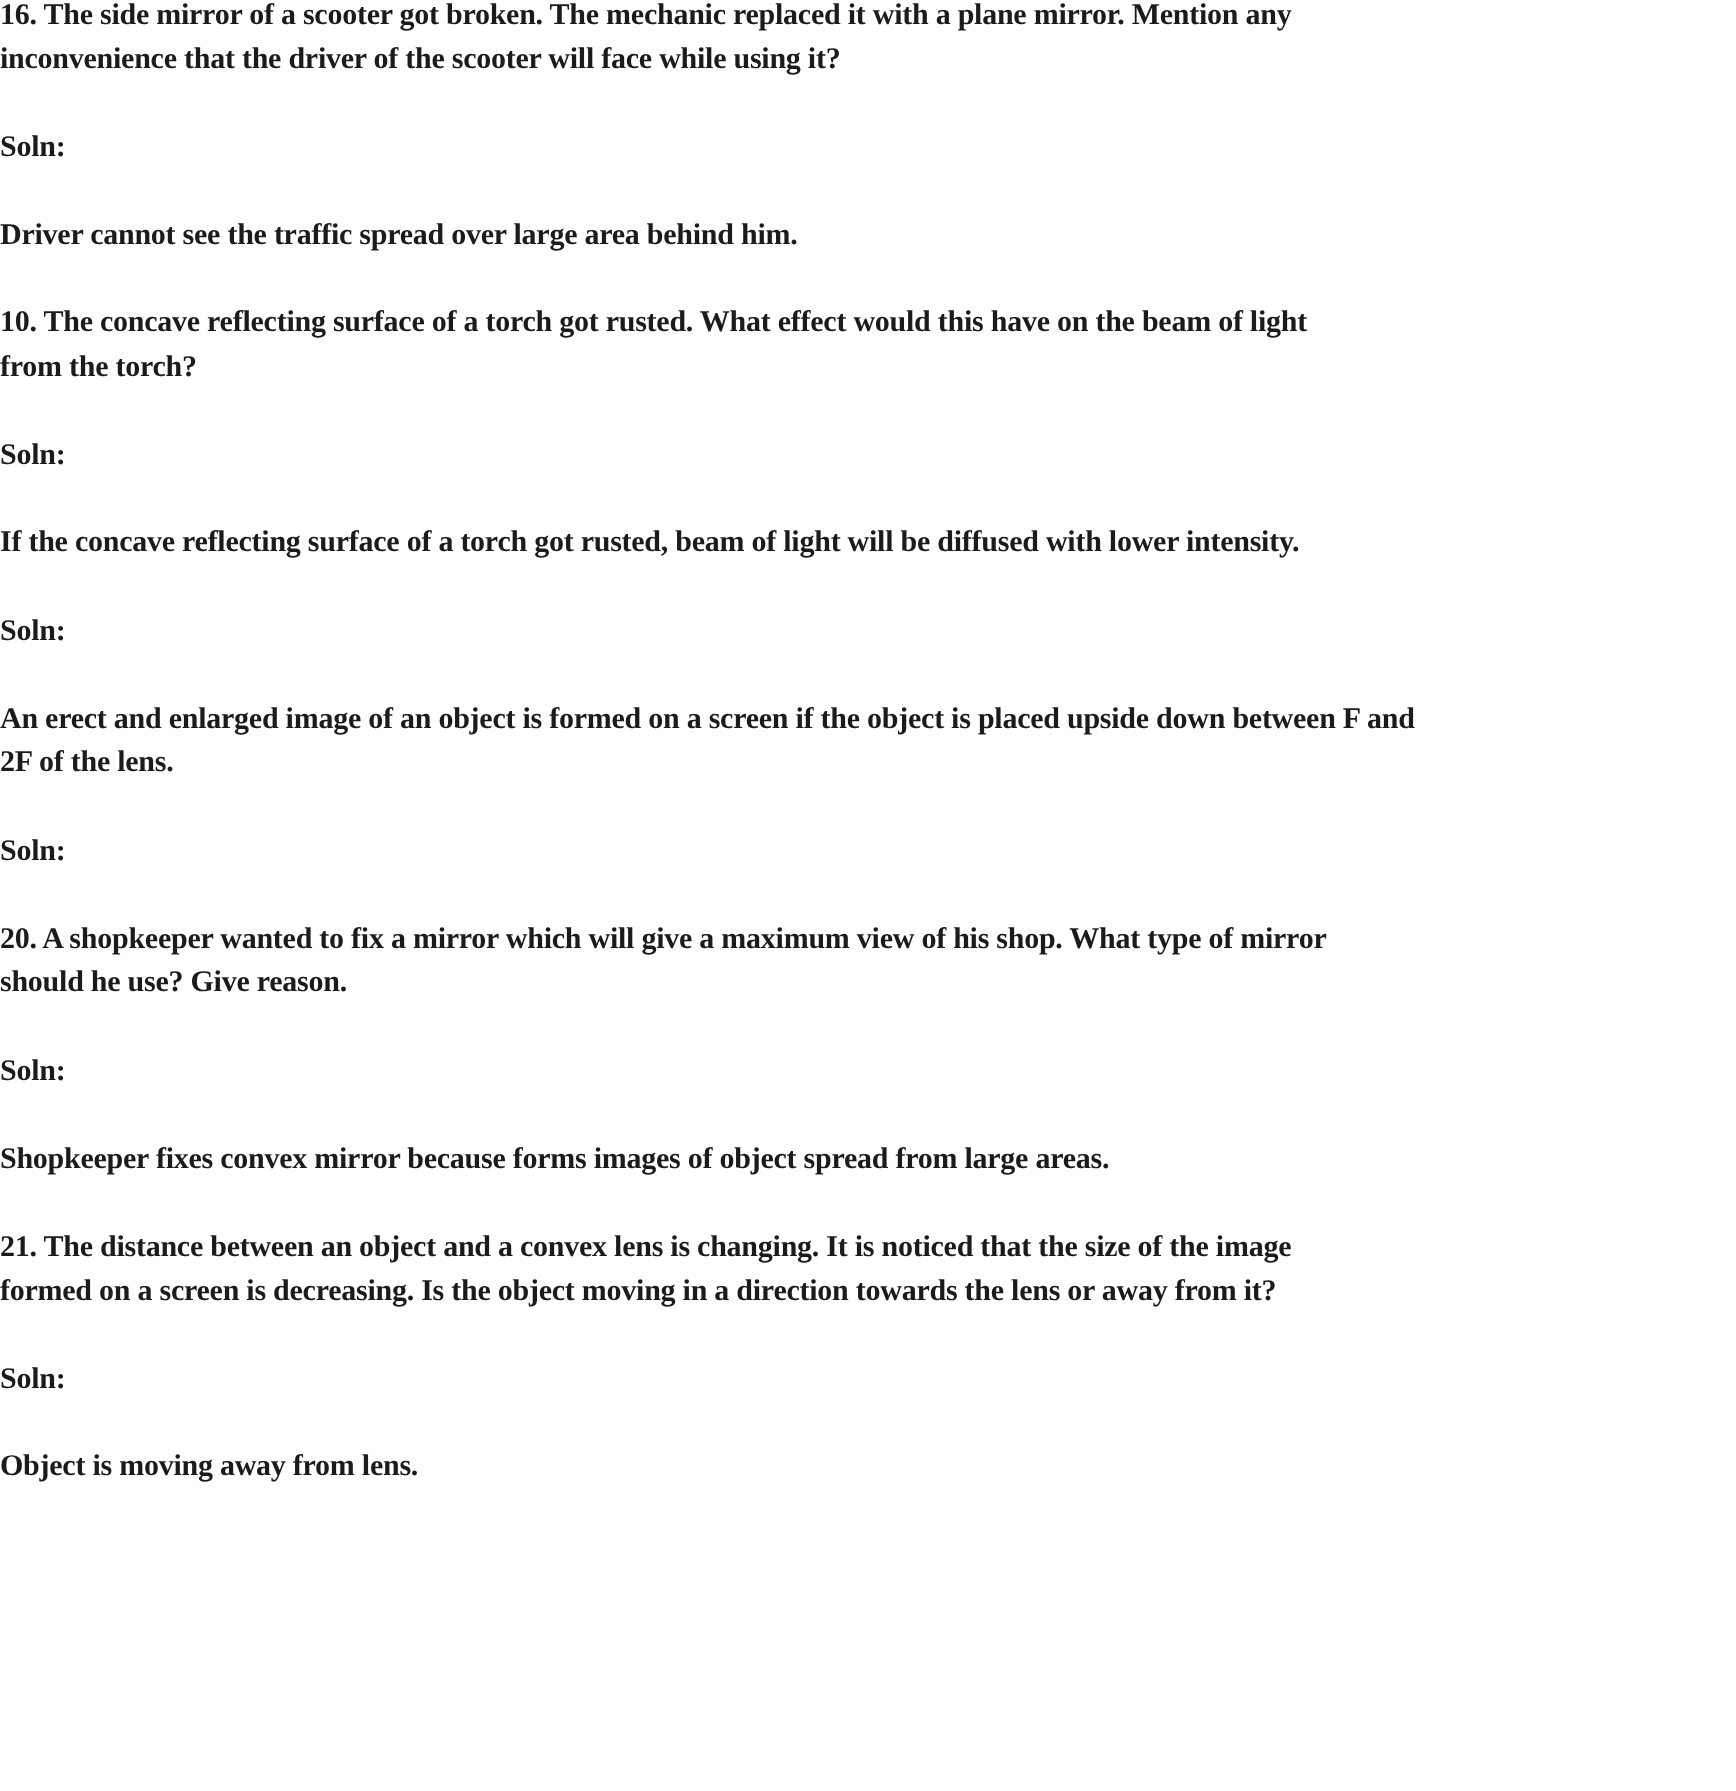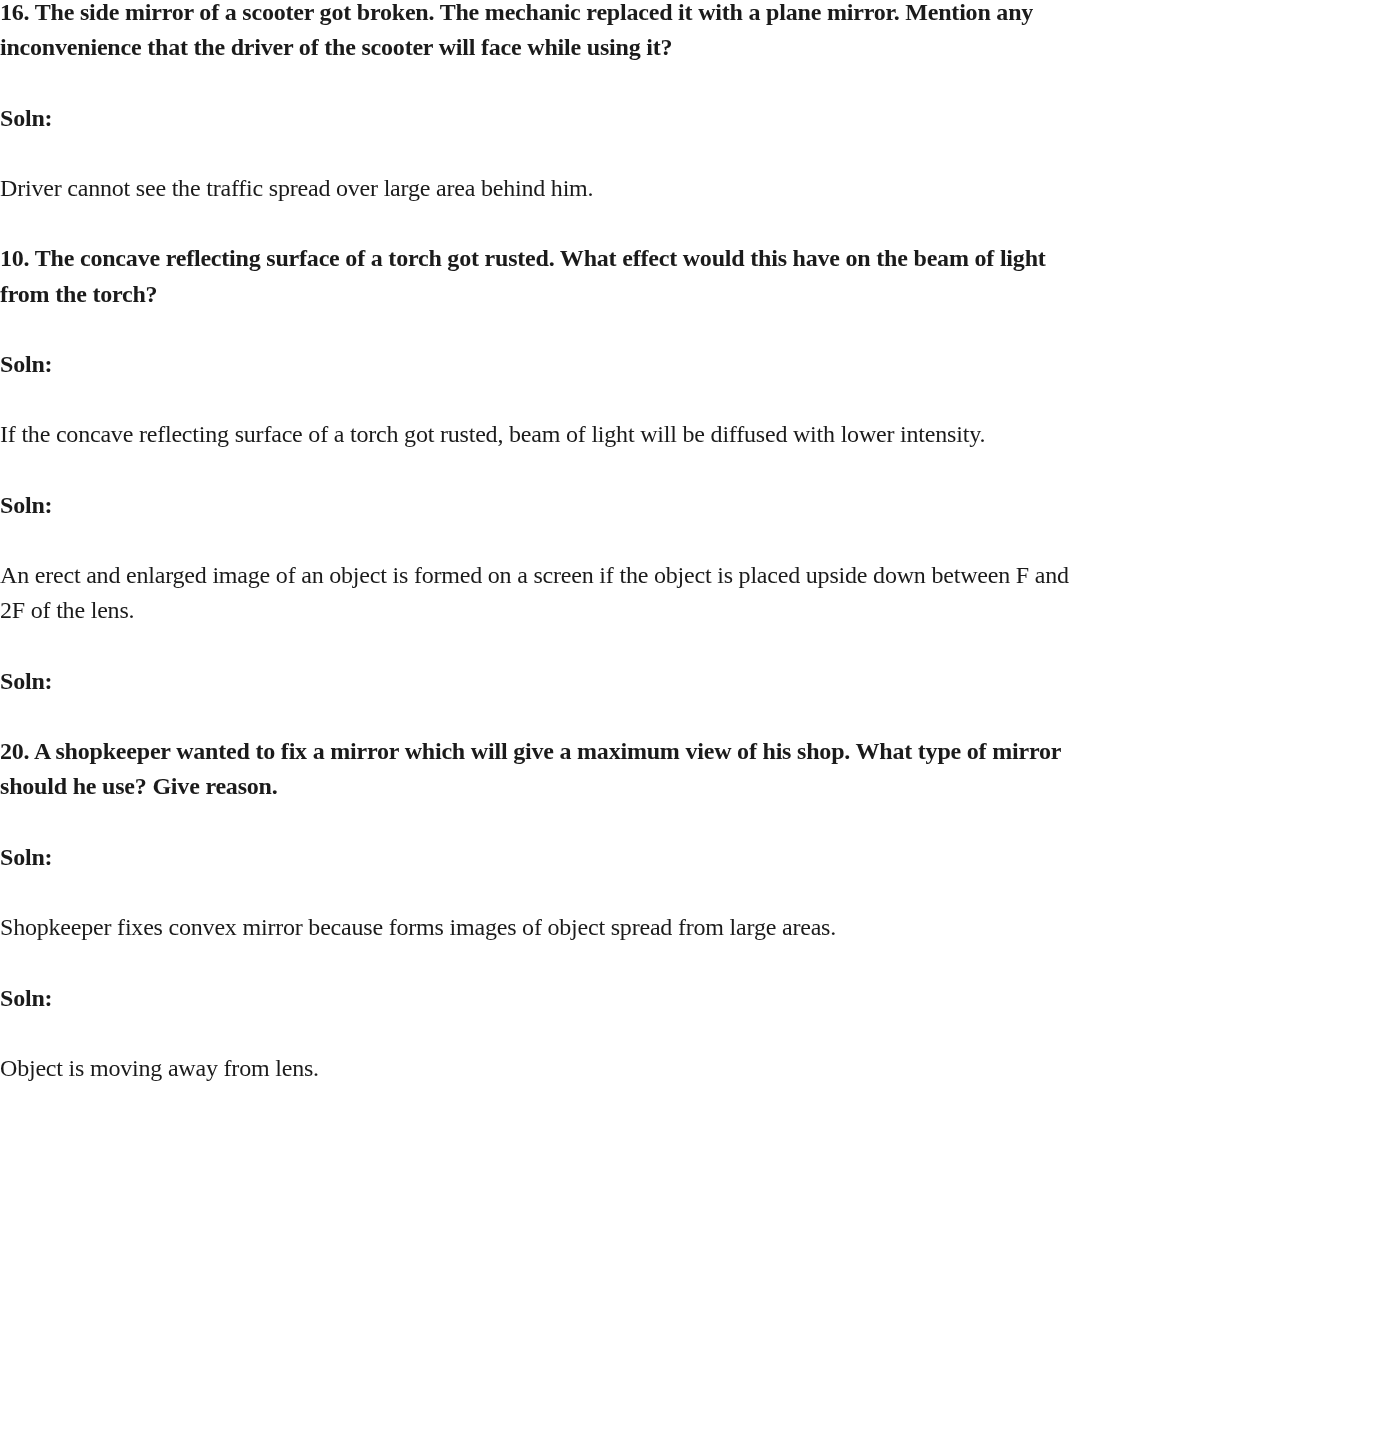--- a/index.html
+++ b/index.html
@@ -21,21 +21,21 @@
     margin: 0 0 35.2px 0;
     font-size: 24px;
     line-height: 35.2px;
     white-space: pre;            
     letter-spacing: -0.2px;
   }
   p.question, p.soln {
     font-weight: 700;
   }
   p.answer {
-    font-weight: 400;
+    font-weight: 700;
   }
 </style>
 </head>
 <body>
 
 <main data-name="document-page">
 
   <section data-name="qa-item">
     <p class="question" data-name="question-text">16. The side mirror of a scooter got broken. The mechanic replaced it with a plane mirror. Mention any
 inconvenience that the driver of the scooter will face while using it?</p>
@@ -61,17 +61,19 @@
   </section>
 
   <section data-name="qa-item">
     <p class="question" data-name="question-text">20. A shopkeeper wanted to fix a mirror which will give a maximum view of his shop. What type of mirror
 should he use? Give reason.</p>
     <p class="soln" data-name="soln-label">Soln:</p>
     <p class="answer" data-name="answer-text">Shopkeeper fixes convex mirror because forms images of object spread from large areas.</p>
   </section>
 
   <section data-name="qa-item">
+    <p class="question" data-name="question-text">21. The distance between an object and a convex lens is changing. It is noticed that the size of the image
+formed on a screen is decreasing. Is the object moving in a direction towards the lens or away from it?</p>
     <p class="soln" data-name="soln-label">Soln:</p>
     <p class="answer" data-name="answer-text">Object is moving away from lens.</p>
   </section>
 
 </main>
 
 </body></html>

